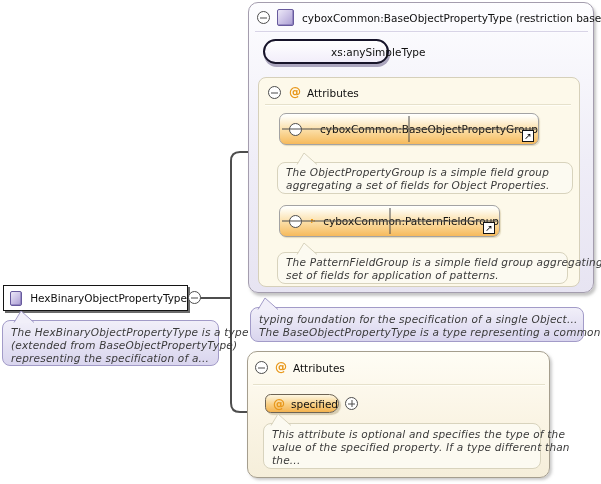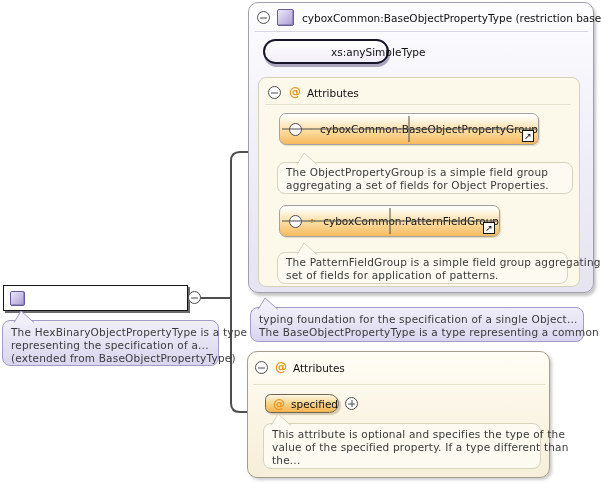--- a/index.html
+++ b/index.html
@@ -33,21 +33,21 @@
   #root-box{
     left:3px;top:285px;width:183px;height:24px;background:#ffffff;
     border:1px solid #141414;box-shadow:2px 2px 0 rgba(70,70,70,0.8);
     display:flex;align-items:center;z-index:2;
   }
   #root-box .ct-icon{margin-left:6px;}
   #root-box .lbl{margin-left:8px;}
 
   
   .tooltip{position:absolute;box-sizing:border-box;border-radius:8px;z-index:2;}
-  .tooltip .tline{padding:0 8px;line-height:13px;color:#3a3a3a;letter-spacing:0.2px;white-space:nowrap;}
+  .tooltip .tline{padding:0 8px;line-height:13px;color:#3a3a3a;letter-spacing:0.2px;white-space:nowrap;font-style:italic;}
   .tooltip.lavender{
     background:linear-gradient(180deg,#f1eff9 0%,#d9d5ee 100%);
     border:1px solid #a29bc8;
   }
   .tooltip.cream{
     background:#fcfaf1;border:1px solid #d8d3bd;
   }
   .tail{position:absolute;top:-12px;}
 
   
@@ -121,31 +121,32 @@
 </head>
 <body>
 
 <svg id="connectors" width="601" height="484">
   <path d="M200 298 H231" fill="none" stroke="#4d4d4d" stroke-width="2"></path>
   <path d="M248 152 H240 Q231 152 231 161 V403 Q231 412 240 412 H248" fill="none" stroke="#4d4d4d" stroke-width="2"></path>
 </svg>
 
 <div id="root-box" class="abs">
   <span class="ct-icon"></span>
+  <span class="lbl nowrap">HexBinaryObjectPropertyType</span>
 </div>
 <div class="circ" style="left:188px;top:291px;"></div>
 
 <div class="tooltip lavender" style="left:2px;top:320px;width:217px;height:46px;padding-top:5px;">
   <svg class="tail" style="left:10px;" width="22" height="14" viewBox="0 0 22 14">
     <polygon points="1,14 8,2 21,14" fill="#f1eff9"></polygon>
     <path d="M1 13.5 L8 2 L21 13.5" fill="none" stroke="#a29bc8" stroke-width="1"></path>
   </svg>
   <div class="tline">The HexBinaryObjectPropertyType is a type</div>
+  <div class="tline">(extended from BaseObjectPropertyType)</div>
   <div class="tline">representing the specification of a...</div>
-  <div class="tline">(extended from BaseObjectPropertyType)</div>
 </div>
 
 <div id="panel-top" class="abs">
   <div class="circ" style="left:8px;top:8px;"></div>
   <span class="ct-icon abs" style="left:28px;top:6px;width:17px;height:17px;"></span>
   <span class="hdr-lbl" style="left:53px;top:9px;">cyboxCommon:BaseObjectPropertyType (restriction base)</span>
   <div class="sep purple" style="left:6px;top:28px;width:333px;"></div>
 
   <div id="base-pill" class="abs">
     <svg width="19" height="13" viewBox="0 0 19 13">

